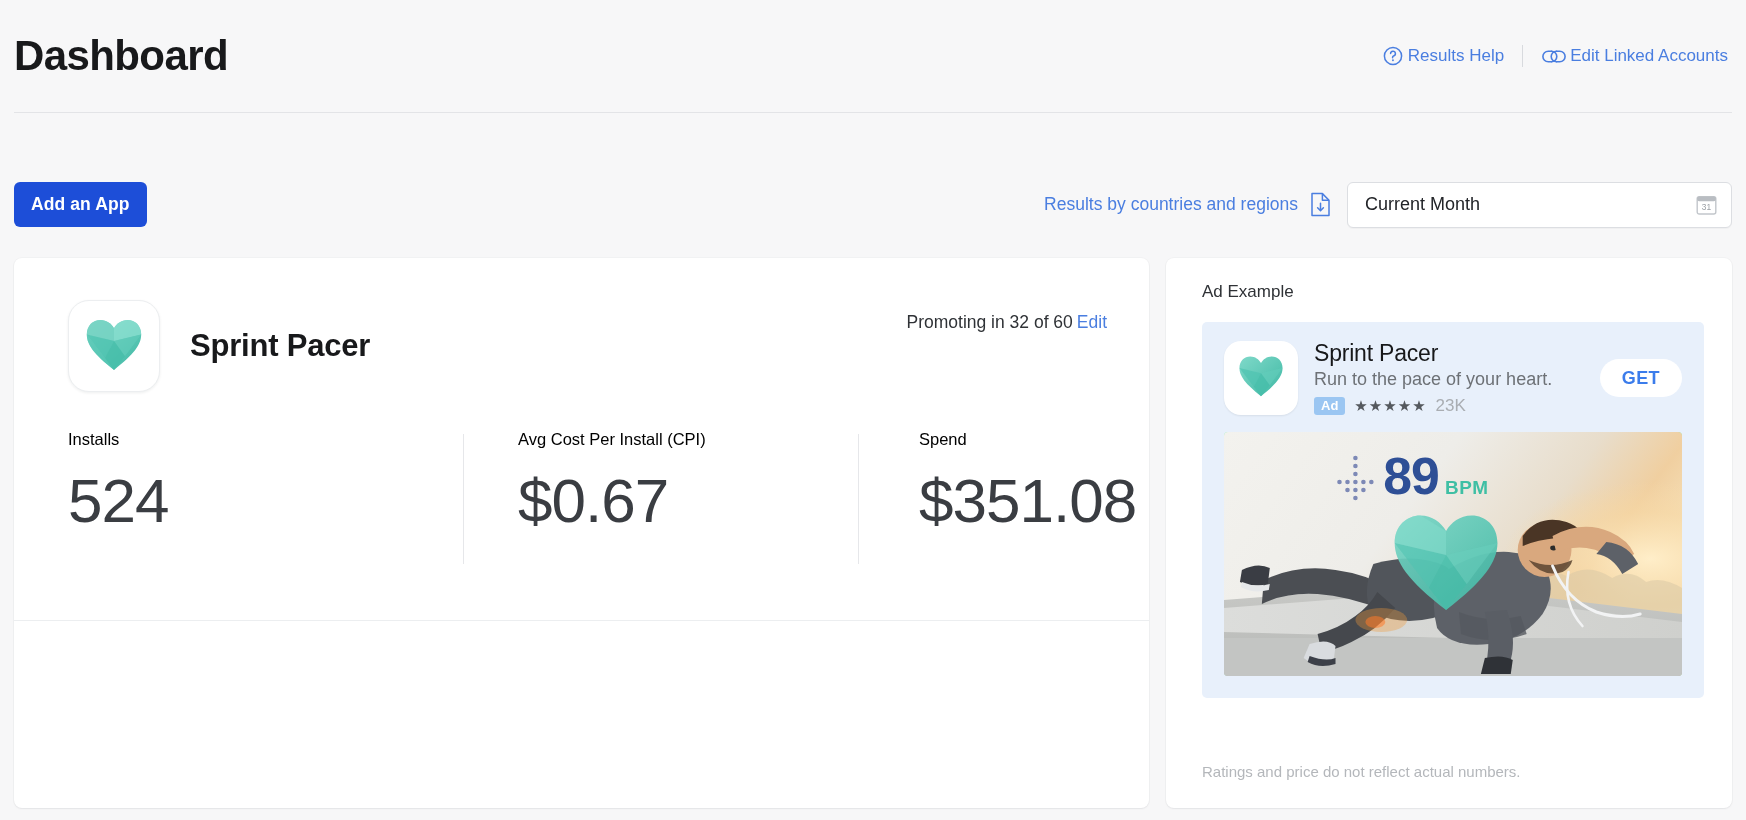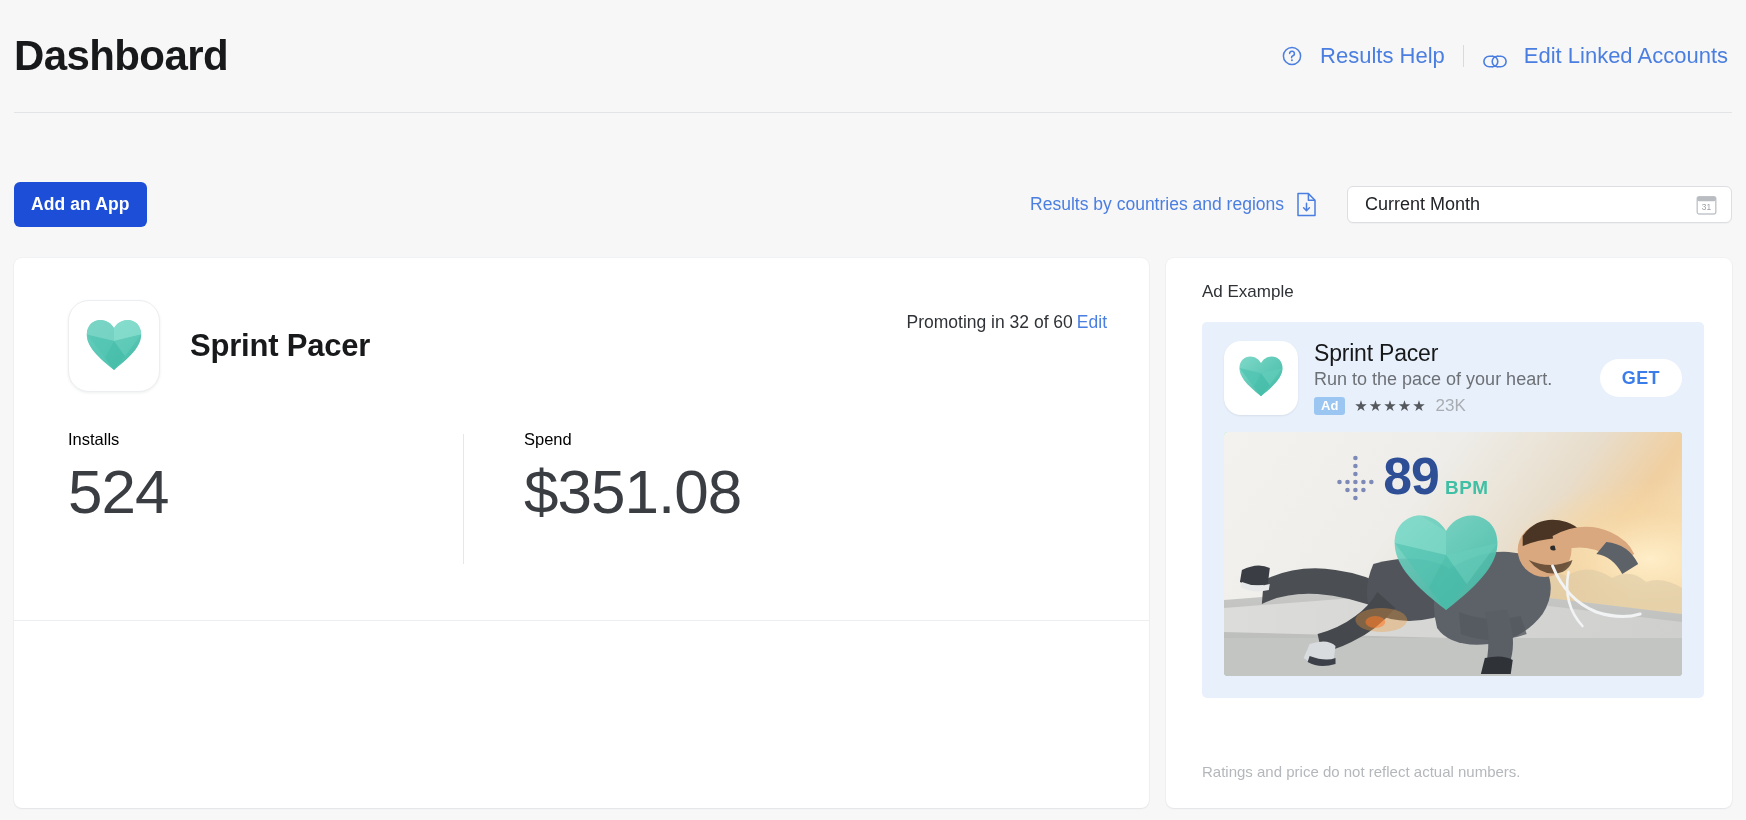--- a/index.html
+++ b/index.html
@@ -20,22 +20,22 @@
     padding: 0 14px 0 14px;
     display: flex; align-items: center; justify-content: space-between;
   }
   .page-title {
     font-size: 42px; font-weight: bold; color: #18191b;
     letter-spacing: -0.6px; line-height: 1; margin: 0;
     padding-left: 0px;
   }
   .header-links { display: flex; align-items: center; gap: 0px; padding-right: 4px; }
   .hlink {
-    display: flex; align-items: center; gap: 18px;
-    color: #4a7ee0; font-size: 22px; cursor: pointer;
+    display: flex; align-items: center; gap: 5px;
+    color: #4a7ee0; font-size: 17px; cursor: pointer;
     white-space: nowrap;
   }
   .hlink.first { padding-right: 18px; }
   .hlink.second { padding-left: 18px; }
   .hsep { width: 1px; height: 22px; background: #d8dade; }
   .icon-help { width: 20px; height: 20px; display: block; }
   .icon-link { width: 24px; height: 14px; display: block; }
   .header-rule {
     position: absolute; left: 14px; right: 14px; top: 112px;
     height: 1px; background: #e3e4e7;
@@ -47,28 +47,28 @@
     display: flex; align-items: center; justify-content: space-between;
   }
   .btn-add {
     background: #1d4ed8; color: #ffffff;
     border: none; border-radius: 6px;
     font-family: "Liberation Sans", sans-serif;
     font-size: 17.5px; font-weight: bold;
     padding: 0 17px; height: 45px; cursor: pointer;
     letter-spacing: 0.1px;
   }
-  .toolbar-right { display: flex; align-items: center; gap: 30px; }
+  .toolbar-right { display: flex; align-items: center; gap: 16px; }
   .results-link {
     display: flex; align-items: center; gap: 12px;
     color: #4a7ee0; font-size: 17.5px; cursor: pointer; white-space: nowrap;
   }
   .icon-download { width: 21px; height: 25px; display: block; }
   .date-field {
-    width: 385px; height: 37px; background: #ffffff;
+    width: 385px; height: 46px; background: #ffffff;
     border: 1px solid #dcdee2; border-radius: 6px;
     display: flex; align-items: center; justify-content: space-between;
     padding: 0 14px 0 17px; cursor: pointer;
     box-shadow: 0 1px 1px rgba(16,22,26,0.03);
   }
   .date-value { font-size: 18px; color: #222428; }
   .icon-calendar { width: 21px; height: 21px; display: block; }
 
   
   .cards {
@@ -106,21 +106,21 @@
   .m1 { width: 395px; }
   .m2 { width: 395px; padding-left: 55px; }
   .m3 { padding-left: 61px; }
   .metric + .metric::before {
     content: ""; position: absolute; left: 0; top: 4px; bottom: 18px;
     width: 1px; background: #e6e7ea;
   }
   .metric-label { font-size: 16.5px; color: #000000; }
   .metric-value {
     font-size: 62px; color: #3a3d42; font-weight: 300;
-    margin-top: 12px; letter-spacing: -1px; line-height: 1;
+    margin-top: 21px; letter-spacing: -1px; line-height: 1;
   }
 
   .card-divider {
     position: absolute; left: 0; right: 0; top: 362px; height: 1px; background: #eceef0;
   }
 
   
   .controls { display: flex; padding: 382px 0 0 54px; }
 
   
@@ -256,20 +256,24 @@
 
         <div class="promoting">
           <span>Promoting in 32 of 60</span><span class="edit">Edit</span>
         </div>
       </div>
 
       <div class="metrics">
         <div class="metric m1">
           <div class="metric-label">Installs</div>
           <div class="metric-value">524</div>
+        </div>
+        <div class="metric m2">
+          <div class="metric-label">Avg Cost Per Install (CPI)</div>
+          <div class="metric-value">$0.67</div>
         </div>
         <div class="metric m3">
           <div class="metric-label">Spend</div>
           <div class="metric-value">$351.08</div>
         </div>
       </div>
 
       <div class="card-divider"></div>
 
       <div class="controls">

